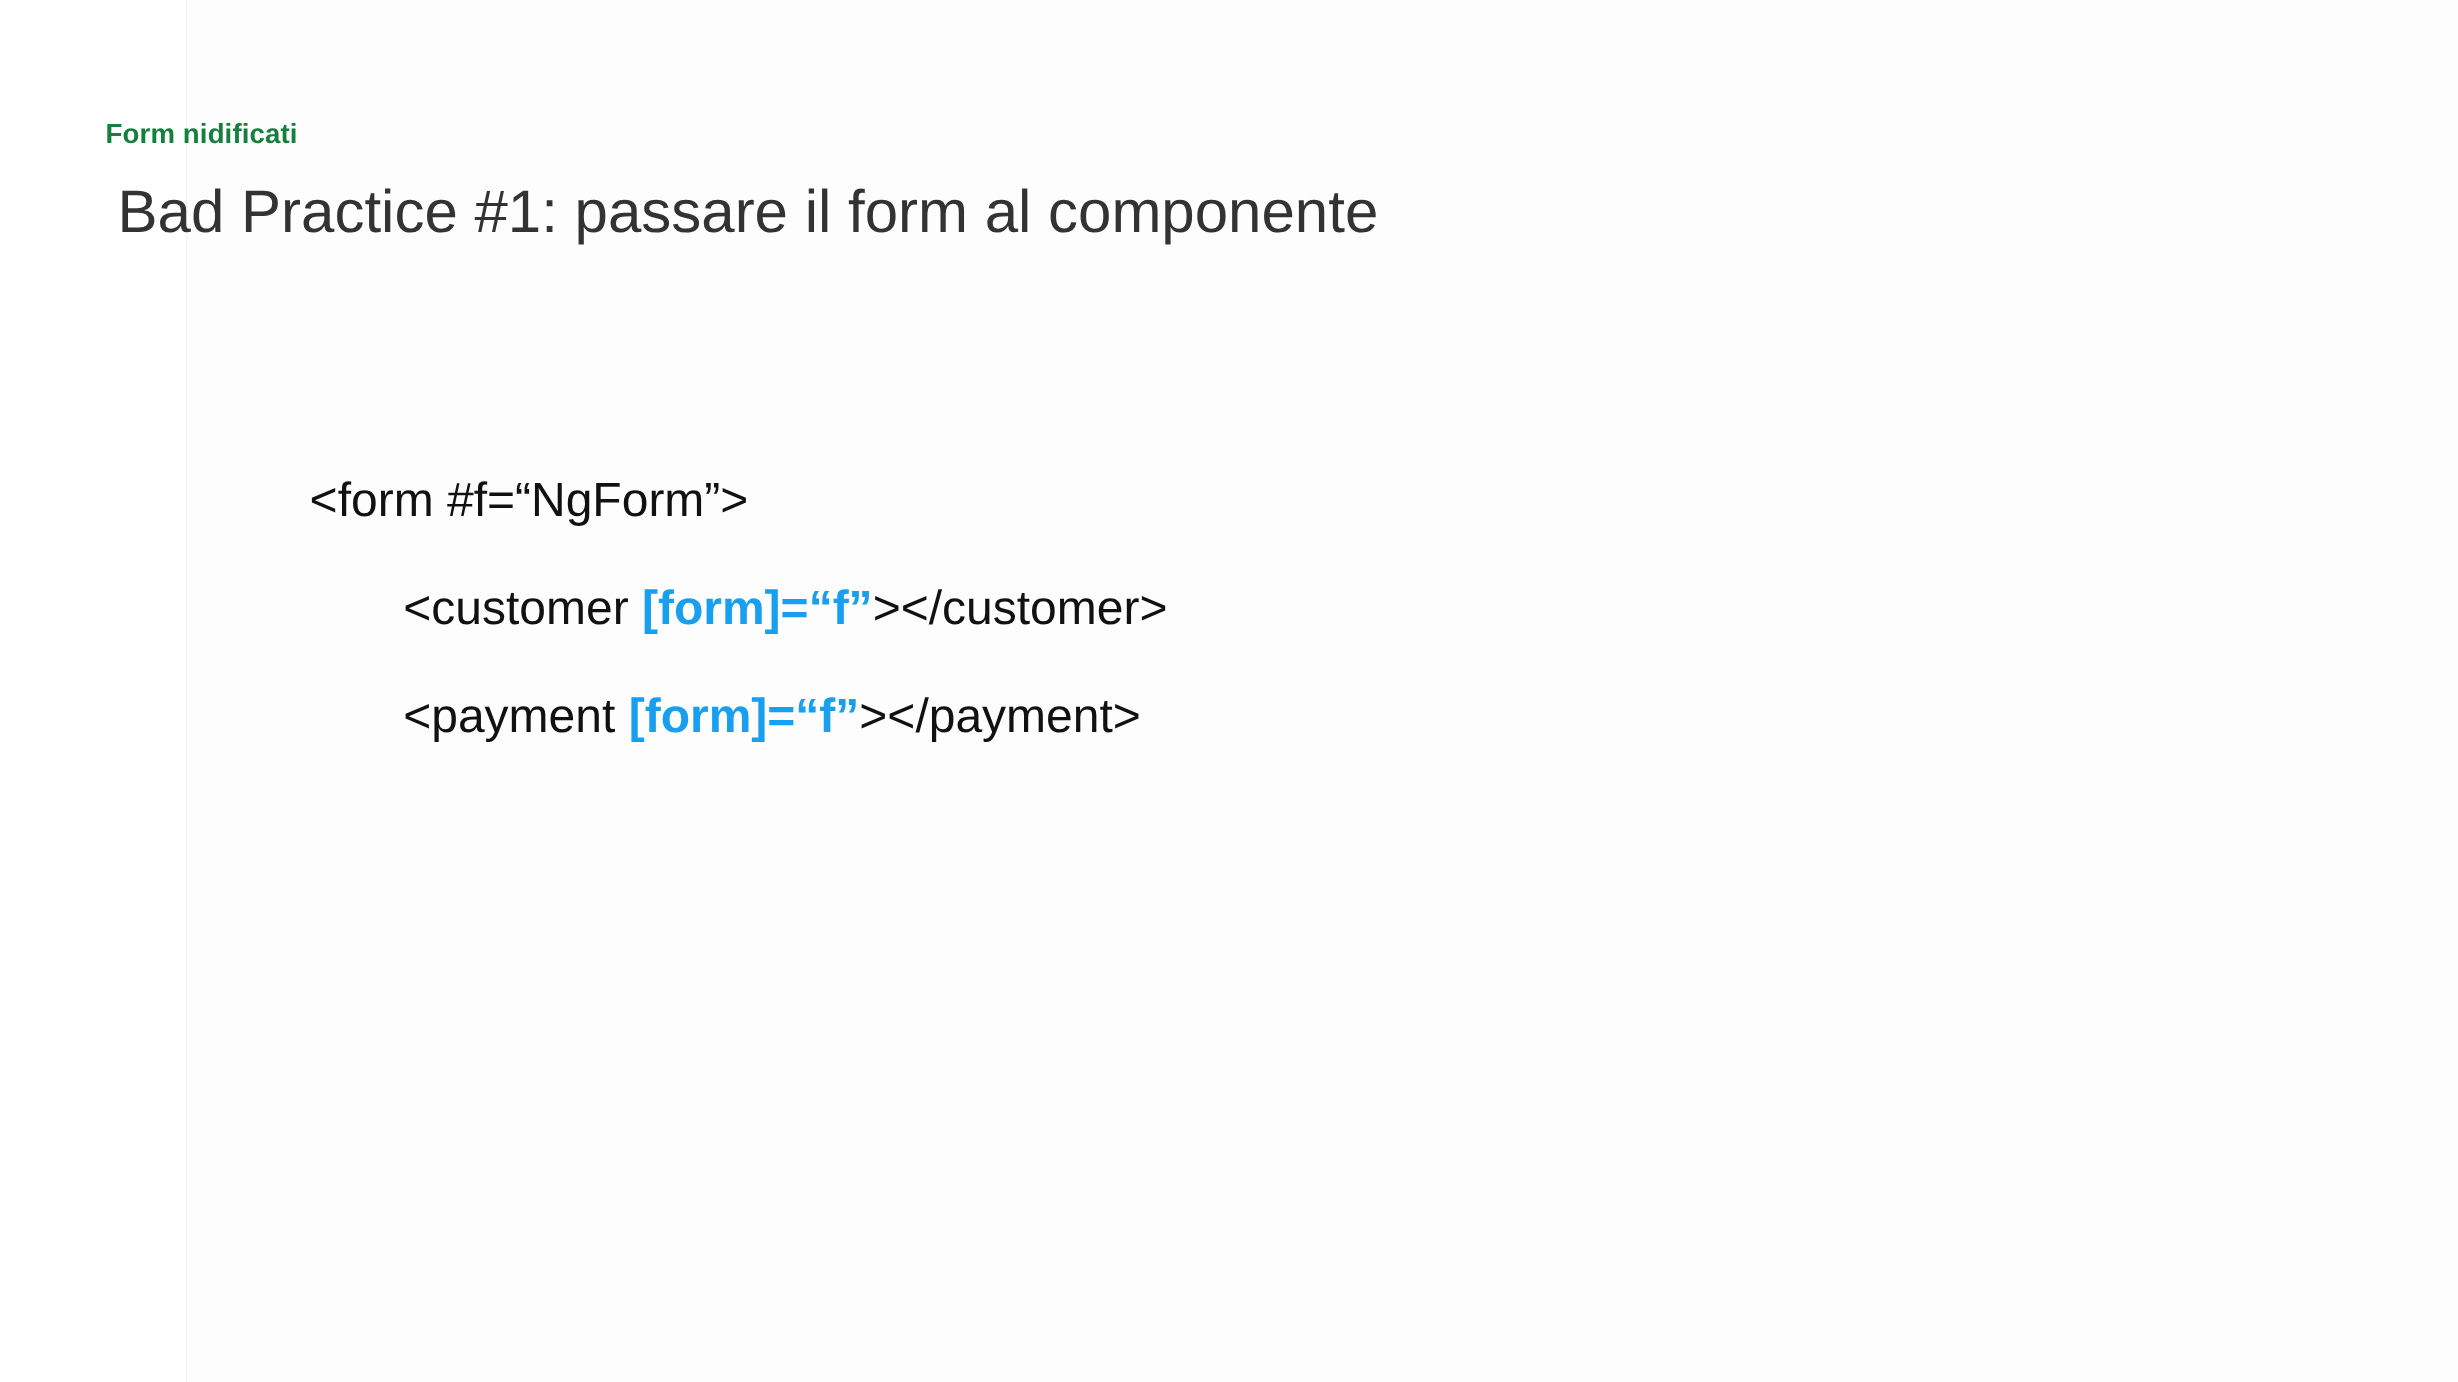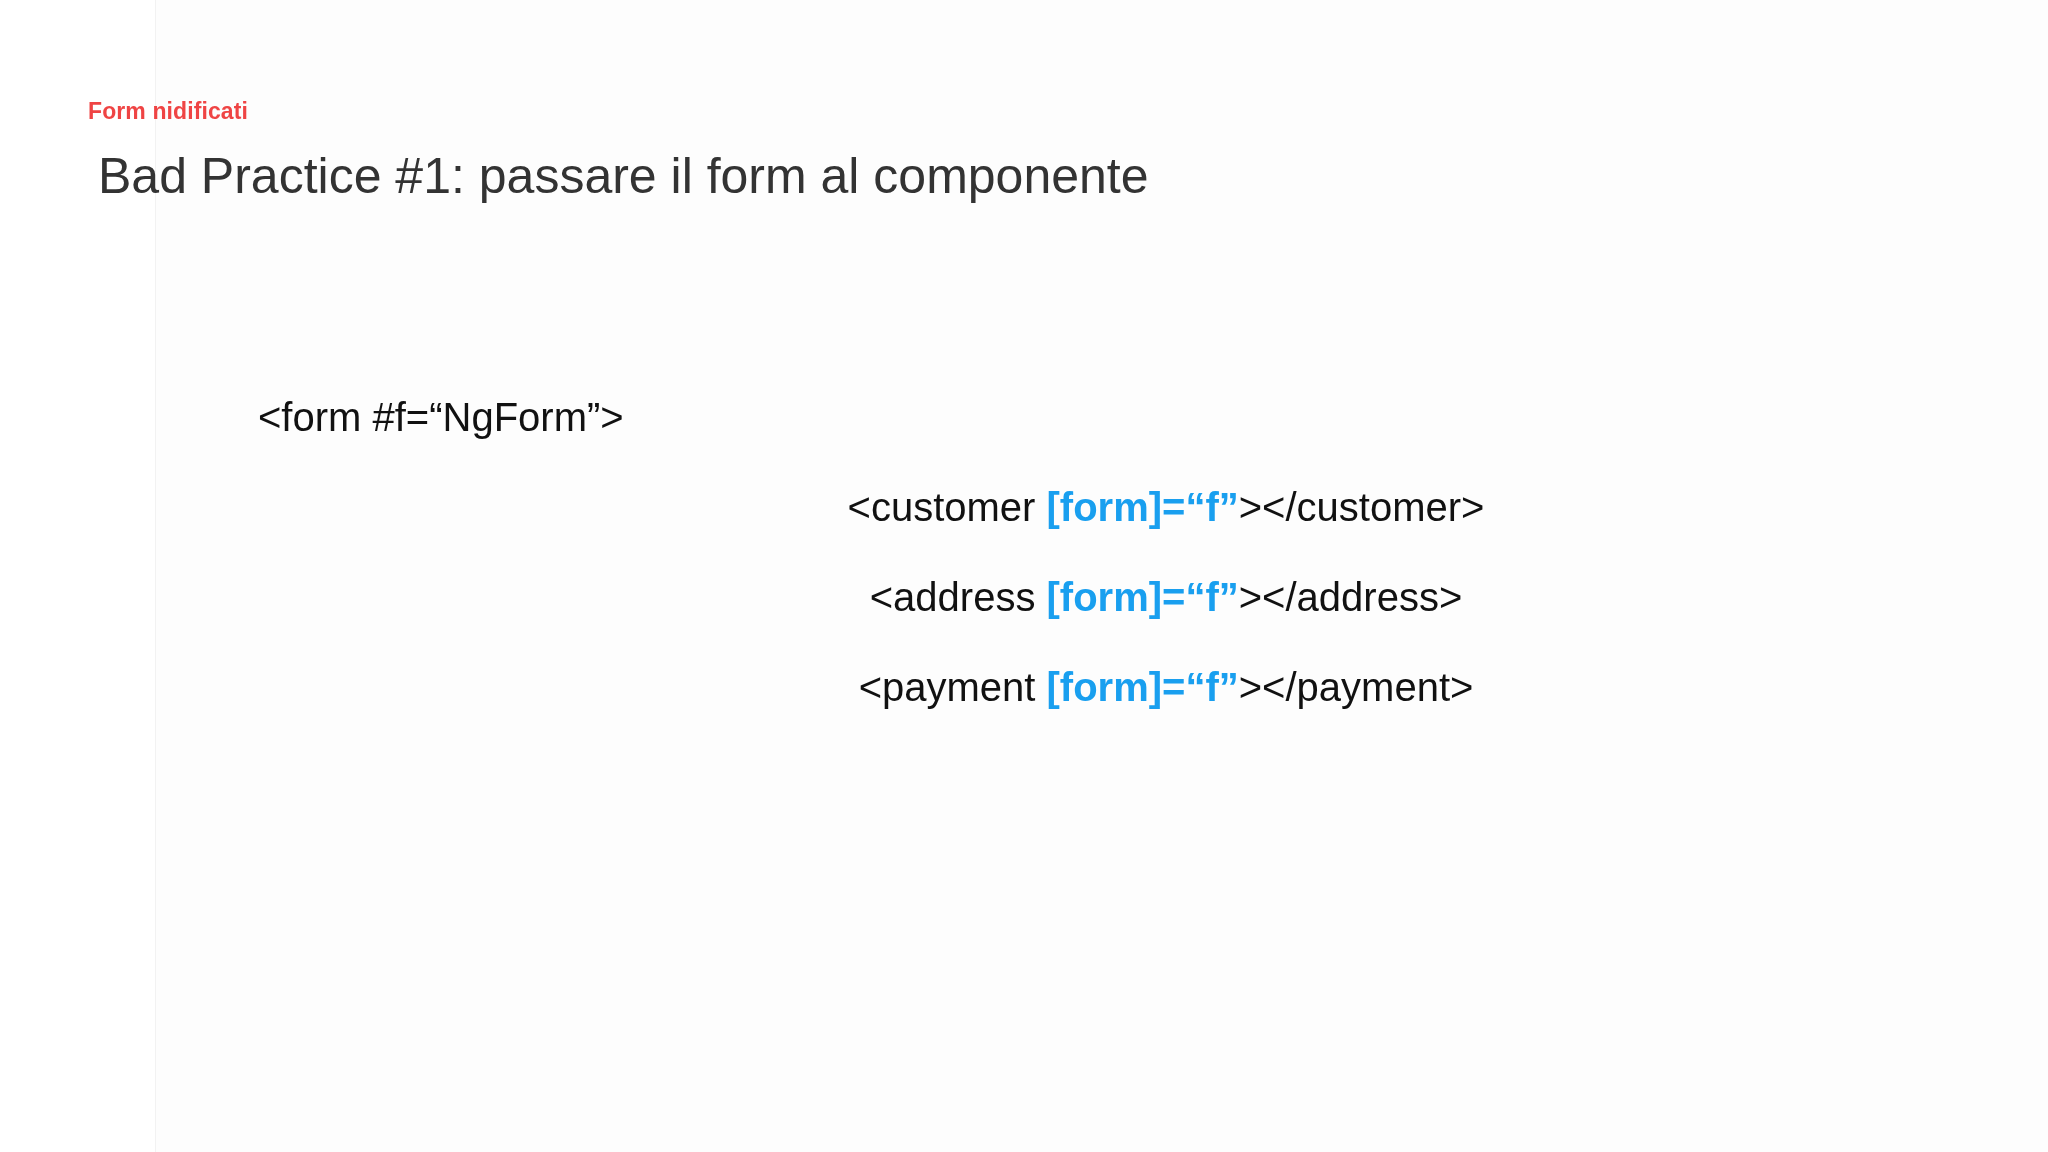--- a/index.html
+++ b/index.html
@@ -38,21 +38,21 @@
     background: #fdfdfd;
   }
 
   #eyebrow {
     position: absolute;
     left: 88px;
     top: 98px;
     font-size: 23px;
     font-weight: bold;
     letter-spacing: 0.1px;
-    color: #ef4444;
+    color: #15803d;
     white-space: nowrap;
   }
 
   #title {
     position: absolute;
     left: 86px;
     top: 148px;
     font-size: 50px;
     line-height: 1.12;
     color: #333333;
@@ -74,21 +74,21 @@
   }
 
   .code-line {
     font-size: 40px;
     line-height: 90px;
     height: 90px;
     color: #0a0a0a;
     white-space: pre;
   }
   .code-line.indent-0 { padding-left: 258px; }
-  .code-line.indent-1 { padding-left: 336px; text-align: center; }
+  .code-line.indent-1 { padding-left: 336px; }
 
   .tok-plain {
     color: #111111;
     font-weight: normal;
   }
   .tok-binding {
     color: #199FEF;
     font-weight: bold;
   }
 </style>
@@ -102,17 +102,16 @@
 
   <div id="eyebrow">Form nidificati</div>
 
   <div id="title">
     <span class="strong">Bad Practice #1:</span><span class="light"> passare il form al componente</span>
   </div>
 
   <div id="code-block">
       <div class="code-line indent-0"><span class="tok-plain">&lt;form #f=“NgForm”&gt;</span></div>
       <div class="code-line indent-1"><span class="tok-plain">&lt;customer </span><span class="tok-binding">[form]=“f”</span><span class="tok-plain">&gt;&lt;/customer&gt;</span></div>
-      <div class="code-line indent-1"><span class="tok-plain">&lt;address </span><span class="tok-binding">[form]=“f”</span><span class="tok-plain">&gt;&lt;/address&gt;</span></div>
       <div class="code-line indent-1"><span class="tok-plain">&lt;payment </span><span class="tok-binding">[form]=“f”</span><span class="tok-plain">&gt;&lt;/payment&gt;</span></div>
     </div>
 
 </div>
 
 </body></html>

